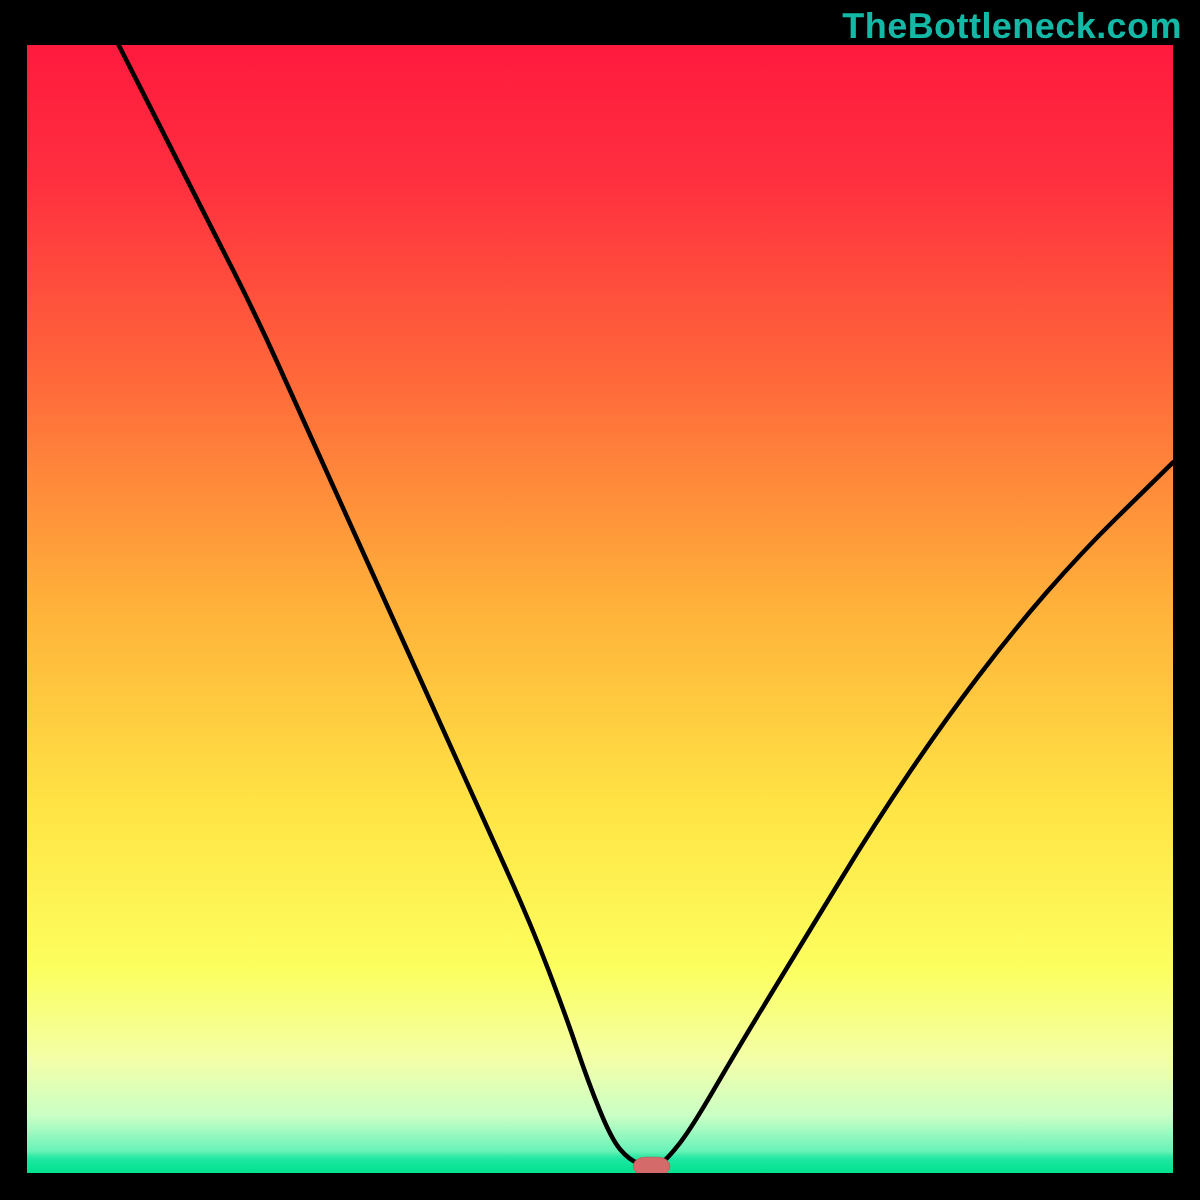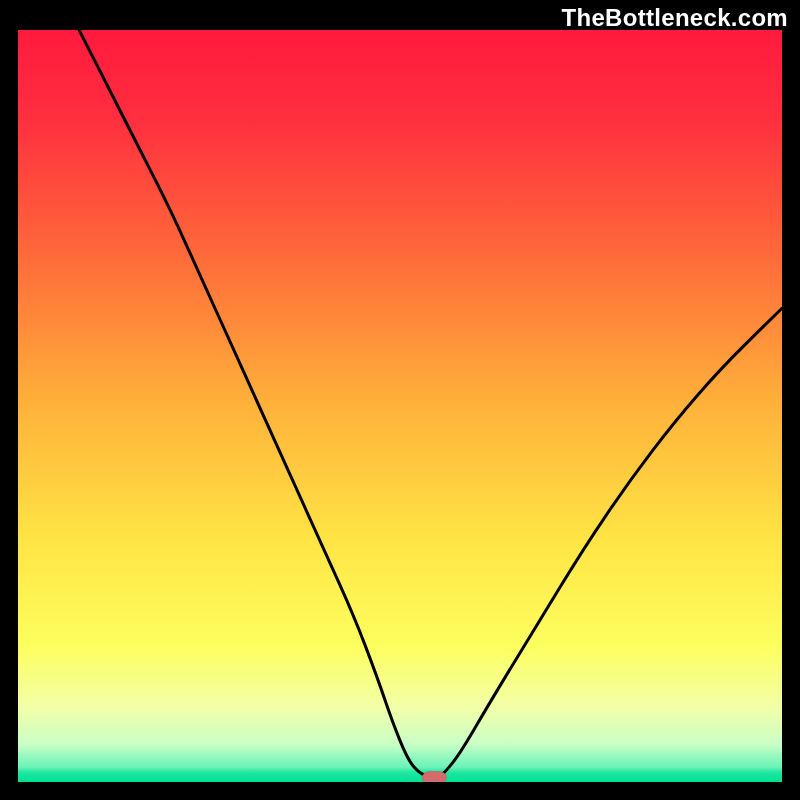--- a/index.html
+++ b/index.html
@@ -16,21 +16,21 @@
     width: 800px;
     height: 800px;
     background: #000;
   }
   .watermark {
     position: absolute;
     top: 4px;
     right: 12px;
     font-size: 24px;
     font-weight: 600;
-    color: #ffffff;
+    color: #14b8a6;
     letter-spacing: 0.3px;
     z-index: 10;
   }
   .plot {
     position: absolute;
     left: 18px;
     top: 30px;
     width: 764px;
     height: 752px;
     overflow: hidden;

